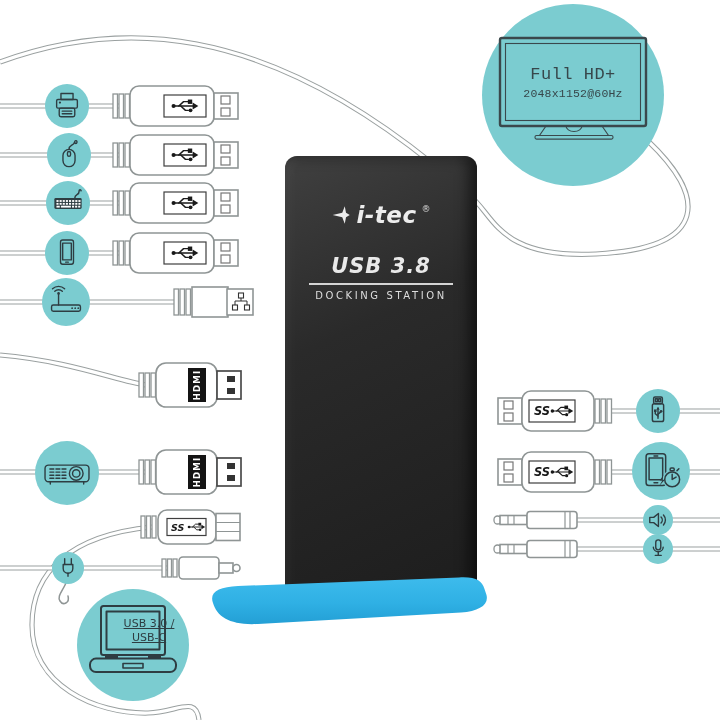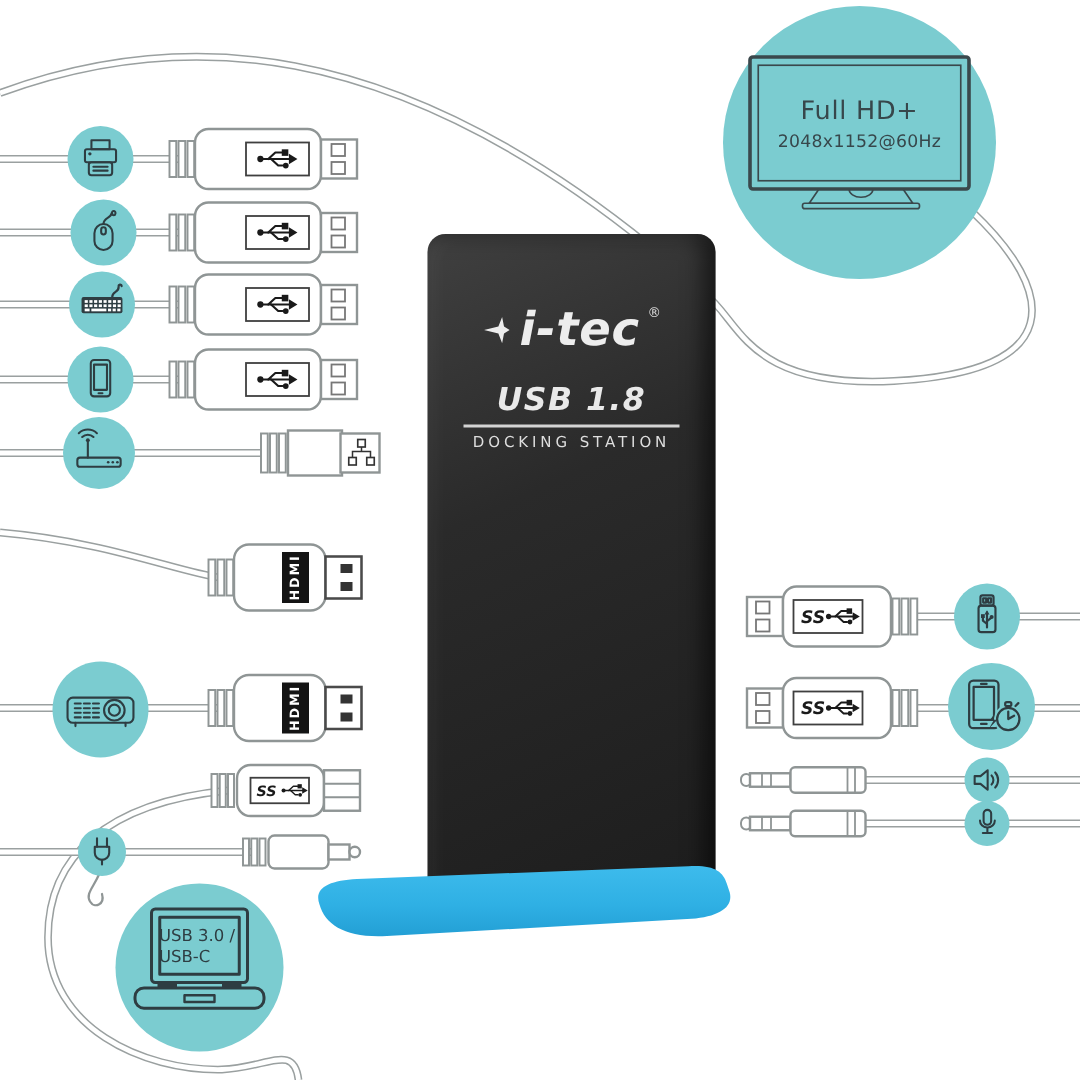--- a/index.html
+++ b/index.html
@@ -5,21 +5,21 @@
   html,body{margin:0;padding:0;background:#ffffff;}
   .canvas{position:relative;width:720px;height:720px;background:#ffffff;overflow:hidden;
           font-family:"DejaVu Sans", sans-serif;}
   .layer{position:absolute;left:0;top:0;width:720px;height:720px;}
   #art{z-index:1;}
   .tower{position:absolute;left:285px;top:156px;width:192px;height:448px;z-index:2;
          border-radius:12px 12px 6px 6px;
          background:linear-gradient(155deg,#404040 0%,#2a2a2a 38%,#1d1d1d 100%);
          box-shadow:inset -8px 0 14px rgba(0,0,0,.55), inset 5px 2px 10px rgba(255,255,255,.05);}
   .brand-row{position:absolute;left:0;right:0;top:46px;display:flex;align-items:center;justify-content:center;gap:5px;}
-  .brand-text{color:#ededed;font-size:31px;font-style:italic;font-weight:600;letter-spacing:.5px;}
+  .brand-text{color:#ededed;font-size:23px;font-style:italic;font-weight:600;letter-spacing:.5px;}
   .reg-mark{color:#dadada;font-size:9px;align-self:flex-start;margin-top:2px;}
   .tower-text{position:absolute;left:0;right:0;top:98px;display:flex;flex-direction:column;align-items:center;}
   .tower-title{color:#e9e9e9;font-size:21px;font-style:italic;font-weight:bold;letter-spacing:1px;padding:0 8px 5px;}
   .tower-sub{color:#dedede;font-size:10px;font-weight:normal;letter-spacing:2.6px;border-top:2px solid #d4d4d4;padding:5px 6px 0;}
   .base-layer{z-index:3;}
   .circle{position:absolute;border-radius:50%;background:#7bccd0;z-index:4;
           display:flex;align-items:center;justify-content:center;}
   
   .co{fill:none;stroke:#9aa0a0;stroke-width:5.2;}
   .ci{fill:none;stroke:#ffffff;stroke-width:3.2;}
@@ -45,22 +45,22 @@
   
   .ik{stroke:#2e3d42;stroke-width:1.6;fill:none;stroke-linecap:round;stroke-linejoin:round;}
   .ik2{stroke:#2e3d42;stroke-width:2;fill:none;stroke-linecap:round;stroke-linejoin:round;}
   .ikf{fill:#2e3d42;stroke:none;}
   .mf2{fill:none;stroke:#3a484c;stroke-width:2.4;}
   .mf1{fill:none;stroke:#3a484c;stroke-width:1.1;}
   .monitor-text{position:absolute;left:24px;top:40px;width:134px;height:76px;display:flex;flex-direction:column;
                 align-items:center;justify-content:center;gap:3px;color:#37474b;text-align:center;}
   .monitor-text .l1{font-size:17px;letter-spacing:.5px;}
   .monitor-text .l2{font-size:11.5px;letter-spacing:.2px;}
-  .laptop-text{position:absolute;left:29px;top:24px;width:54px;height:36px;display:flex;flex-direction:column;
-               align-items:flex-start;justify-content:center;color:#2e3d42;text-align:center;white-space:nowrap;}
+  .laptop-text{position:absolute;left:45px;top:24px;width:54px;height:36px;display:flex;flex-direction:column;
+               align-items:center;justify-content:center;color:#2e3d42;text-align:center;white-space:nowrap;text-decoration:underline;}
   .laptop-text .l1,.laptop-text .l2{font-size:11px;line-height:1.3;}
 </style>
 </head>
 <body>
 
 <div class="canvas">
 
   <svg id="art" class="layer" viewBox="0 0 720 720">
     <defs>
       <g id="trident">
@@ -255,21 +255,21 @@
 
   <div class="tower">
     <div class="brand-row">
       <svg width="20" height="20" viewBox="0 0 24 24">
         <path fill="#ededed" d="M2,12 L13.5,9.2 L16.5,1.5 L18,9.2 L22.5,12 L18,14.8 L16.5,22.5 L13.5,14.8 Z"></path>
       </svg>
       <span class="brand-text">i-tec</span>
       <span class="reg-mark">®</span>
     </div>
     <div class="tower-text">
-      <div class="tower-title">USB 1.8</div>
+      <div class="tower-title">USB 3.8</div>
       <div class="tower-sub">DOCKING STATION</div>
     </div>
   </div>
 
   <svg class="layer base-layer" viewBox="0 0 720 720">
     <defs>
       <linearGradient id="baseGrad" x1="0" y1="0" x2="0" y2="1">
         <stop offset="0" stop-color="#3dbbec"></stop>
         <stop offset="0.55" stop-color="#2fb0e4"></stop>
         <stop offset="1" stop-color="#239fd5"></stop>
@@ -373,21 +373,21 @@
       <rect class="ikf" x="71" y="66" width="13" height="3.6"></rect>
       <rect class="ik2" x="13" y="69.6" width="86" height="13.5" rx="6"></rect>
       <rect class="ik" x="46" y="74.5" width="20" height="4.5"></rect>
     </svg>
     <div class="laptop-text">
       <div class="l1">USB 3.0 /</div>
       <div class="l2">USB-C</div>
     </div>
   </div>
 
-  <div class="circle" style="left:482px;top:4px;width:182px;height:182px;">
+  <div class="circle" style="left:482px;top:4px;width:182px;height:182px;font-family:Liberation Mono, monospace;">
     <svg width="182" height="182" viewBox="0 0 182 182" style="position:absolute;left:0;top:0;">
       <rect class="mf2" x="18" y="34" width="146" height="88" rx="2"></rect>
       <rect class="mf1" x="23.5" y="39.5" width="135" height="77"></rect>
       <path class="mf1" d="M64,122 L57.5,131.5 H126.5 L120,122"></path>
       <path class="mf1" d="M84,122 a8,5.5 0 0 0 16,0"></path>
       <rect class="mf1" x="53" y="131.5" width="78" height="3.6" rx="1.5"></rect>
     </svg>
     <div class="monitor-text">
       <div class="l1">Full HD+</div>
       <div class="l2">2048x1152@60Hz</div>

